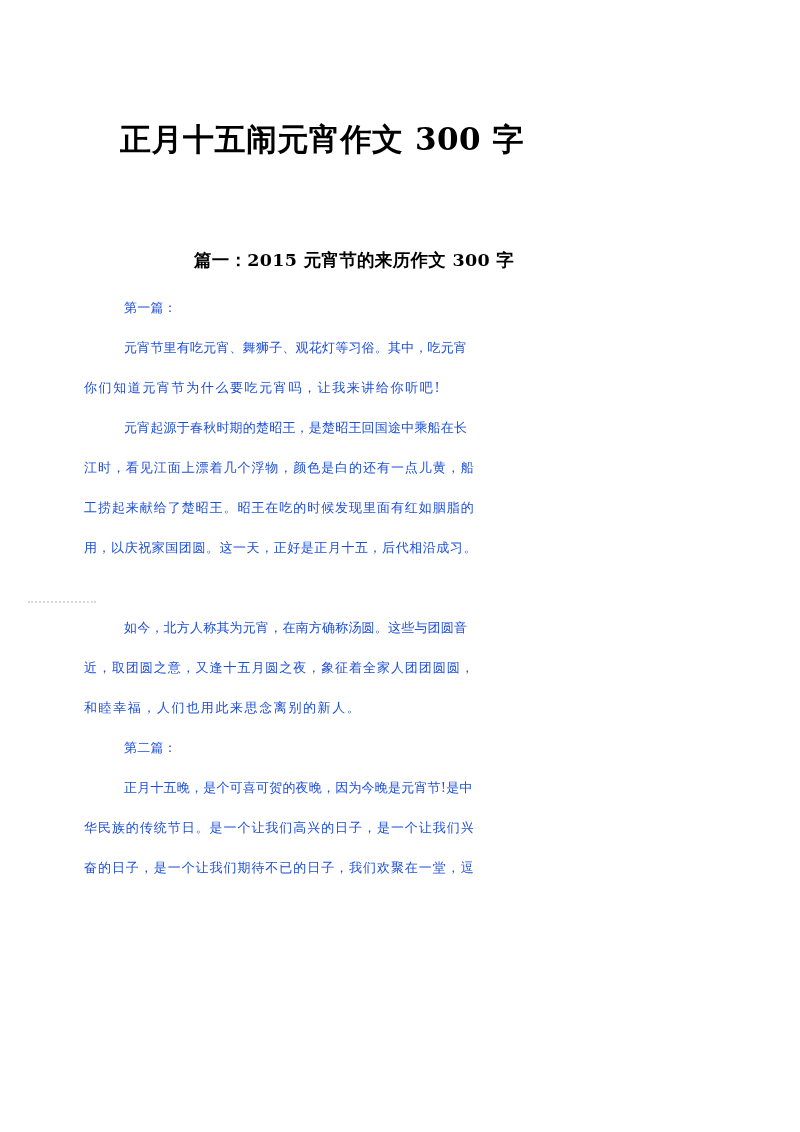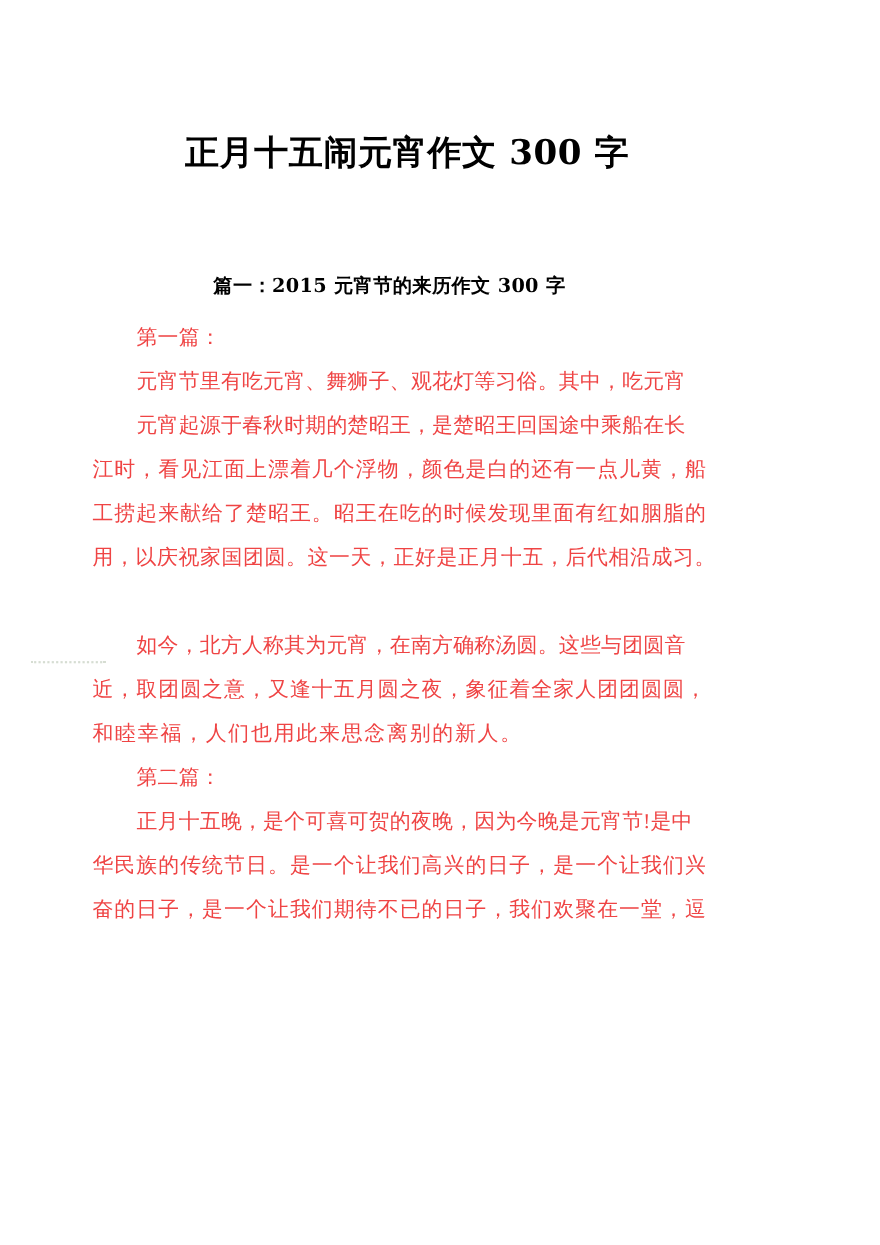--- a/index.html
+++ b/index.html
@@ -25,21 +25,20 @@
     position: absolute;
     left: 0;
     top: 96px;
     width: 644px;
     text-align: center;
     font-size: 31px;
     font-weight: 700;
     letter-spacing: 0.5px;
     line-height: 44px;
     white-space: nowrap;
-    margin-left: 48px;
   }
 
   
   .doc-subtitle {
     position: absolute;
     left: 0;
     top: 245px;
     width: 708px;
     text-align: center;
     font-size: 17.5px;
@@ -51,27 +50,26 @@
 
   
   .body-block {
     position: absolute;
     left: 84px;
     top: 288px;
     width: 632px;
   }
 
   .line {
-    font-size: 19px;
+    font-size: 13px;
     line-height: 40px;
     height: 40px;
     letter-spacing: 0.2px;
     white-space: nowrap;
-    color: #ef4444;
-    font-family: Liberation Serif, serif;
+    color: #1d4ed8;
   }
   .line.indent {
     padding-left: 40px;
   }
   .line.blank {
     height: 40px;
   }
   
   .line.j1 { letter-spacing: 0.95px; }
   .line.j2 { letter-spacing: 0.55px; }
@@ -93,20 +91,21 @@
 
 <div class="page">
 
   <h1 class="doc-title">正月十五闹元宵作文 300 字</h1>
 
   <div class="doc-subtitle">篇一：2015 元宵节的来历作文 300 字</div>
 
   <div class="body-block">
       <div class="line indent">第一篇：</div>
       <div class="line indent">元宵节里有吃元宵、舞狮子、观花灯等习俗。其中，吃元宵</div>
+      <div class="line j3">你们知道元宵节为什么要吃元宵吗，让我来讲给你听吧!</div>
       <div class="line indent">元宵起源于春秋时期的楚昭王，是楚昭王回国途中乘船在长</div>
       <div class="line j1">江时，看见江面上漂着几个浮物，颜色是白的还有一点儿黄，船</div>
       <div class="line j1">工捞起来献给了楚昭王。昭王在吃的时候发现里面有红如胭脂的</div>
       <div class="line j2">用，以庆祝家国团圆。这一天，正好是正月十五，后代相沿成习。</div>
       <div class="line blank"></div>
       <div class="line indent">如今，北方人称其为元宵，在南方确称汤圆。这些与团圆音</div>
       <div class="line j1">近，取团圆之意，又逢十五月圆之夜，象征着全家人团团圆圆，</div>
       <div class="line j3">和睦幸福，人们也用此来思念离别的新人。</div>
       <div class="line indent">第二篇：</div>
       <div class="line indent">正月十五晚，是个可喜可贺的夜晚，因为今晚是元宵节!是中</div>

